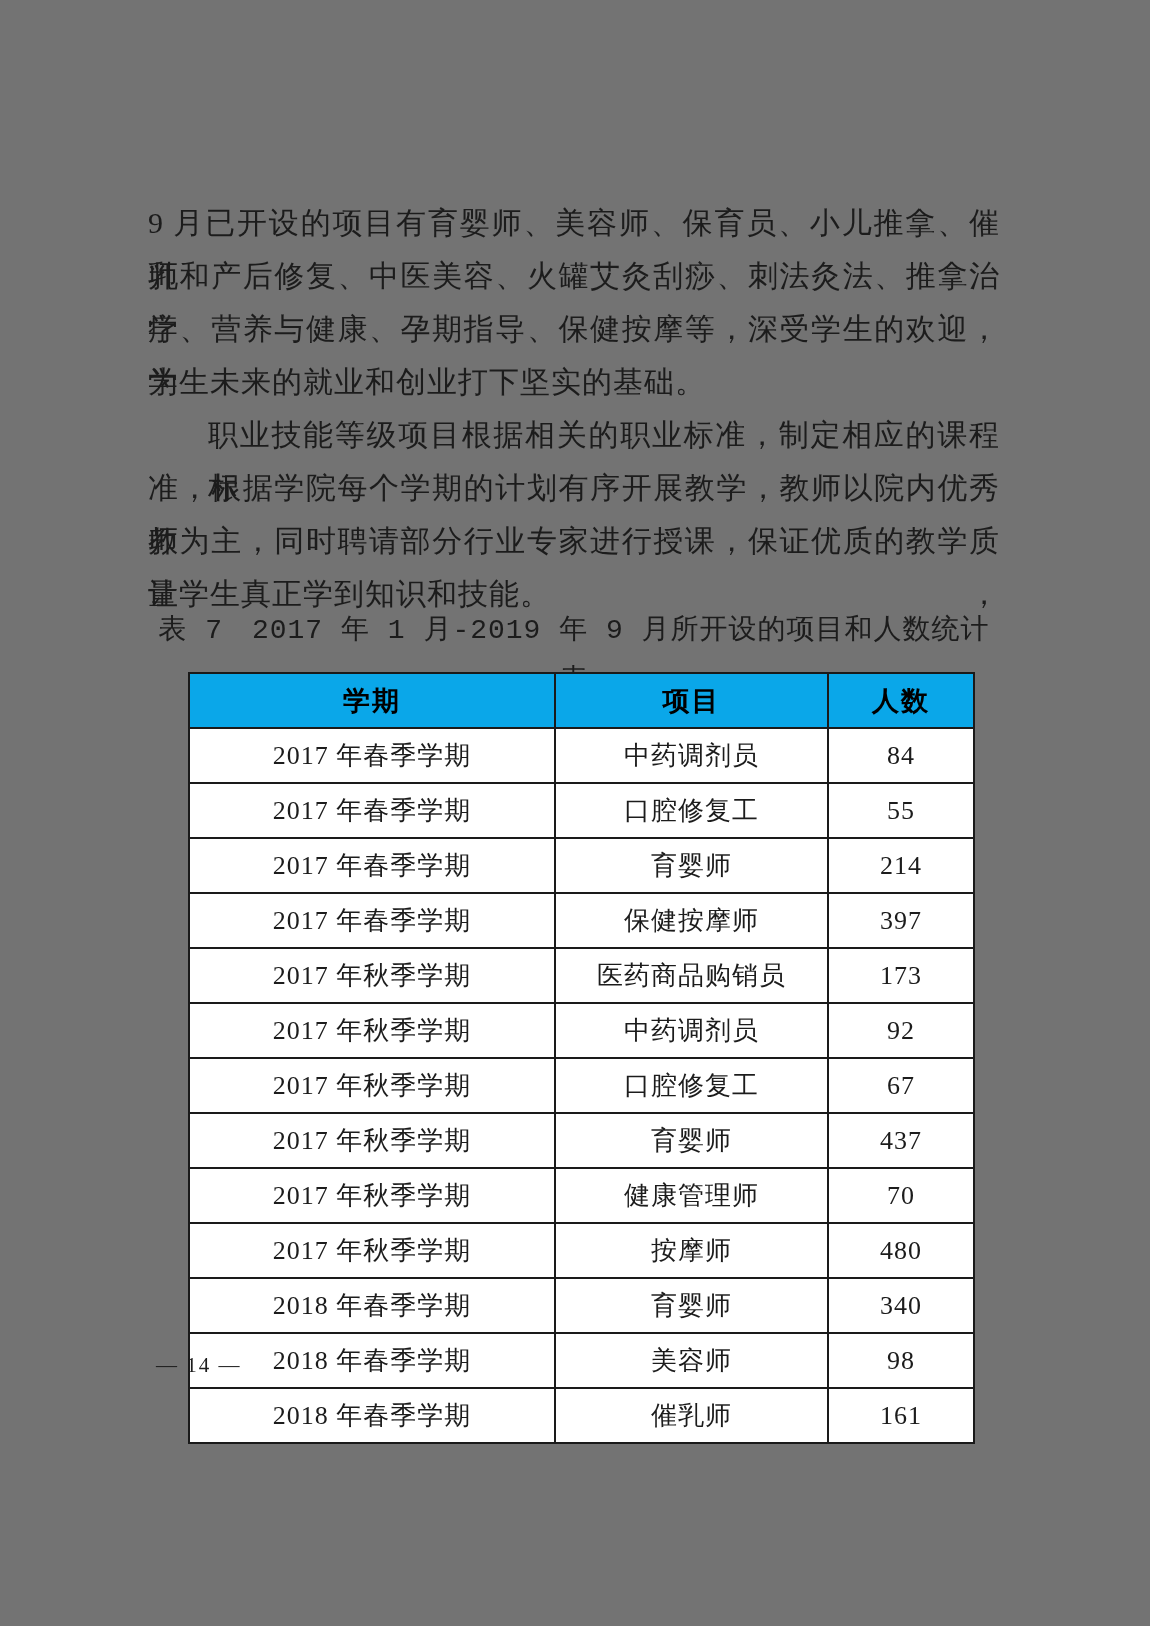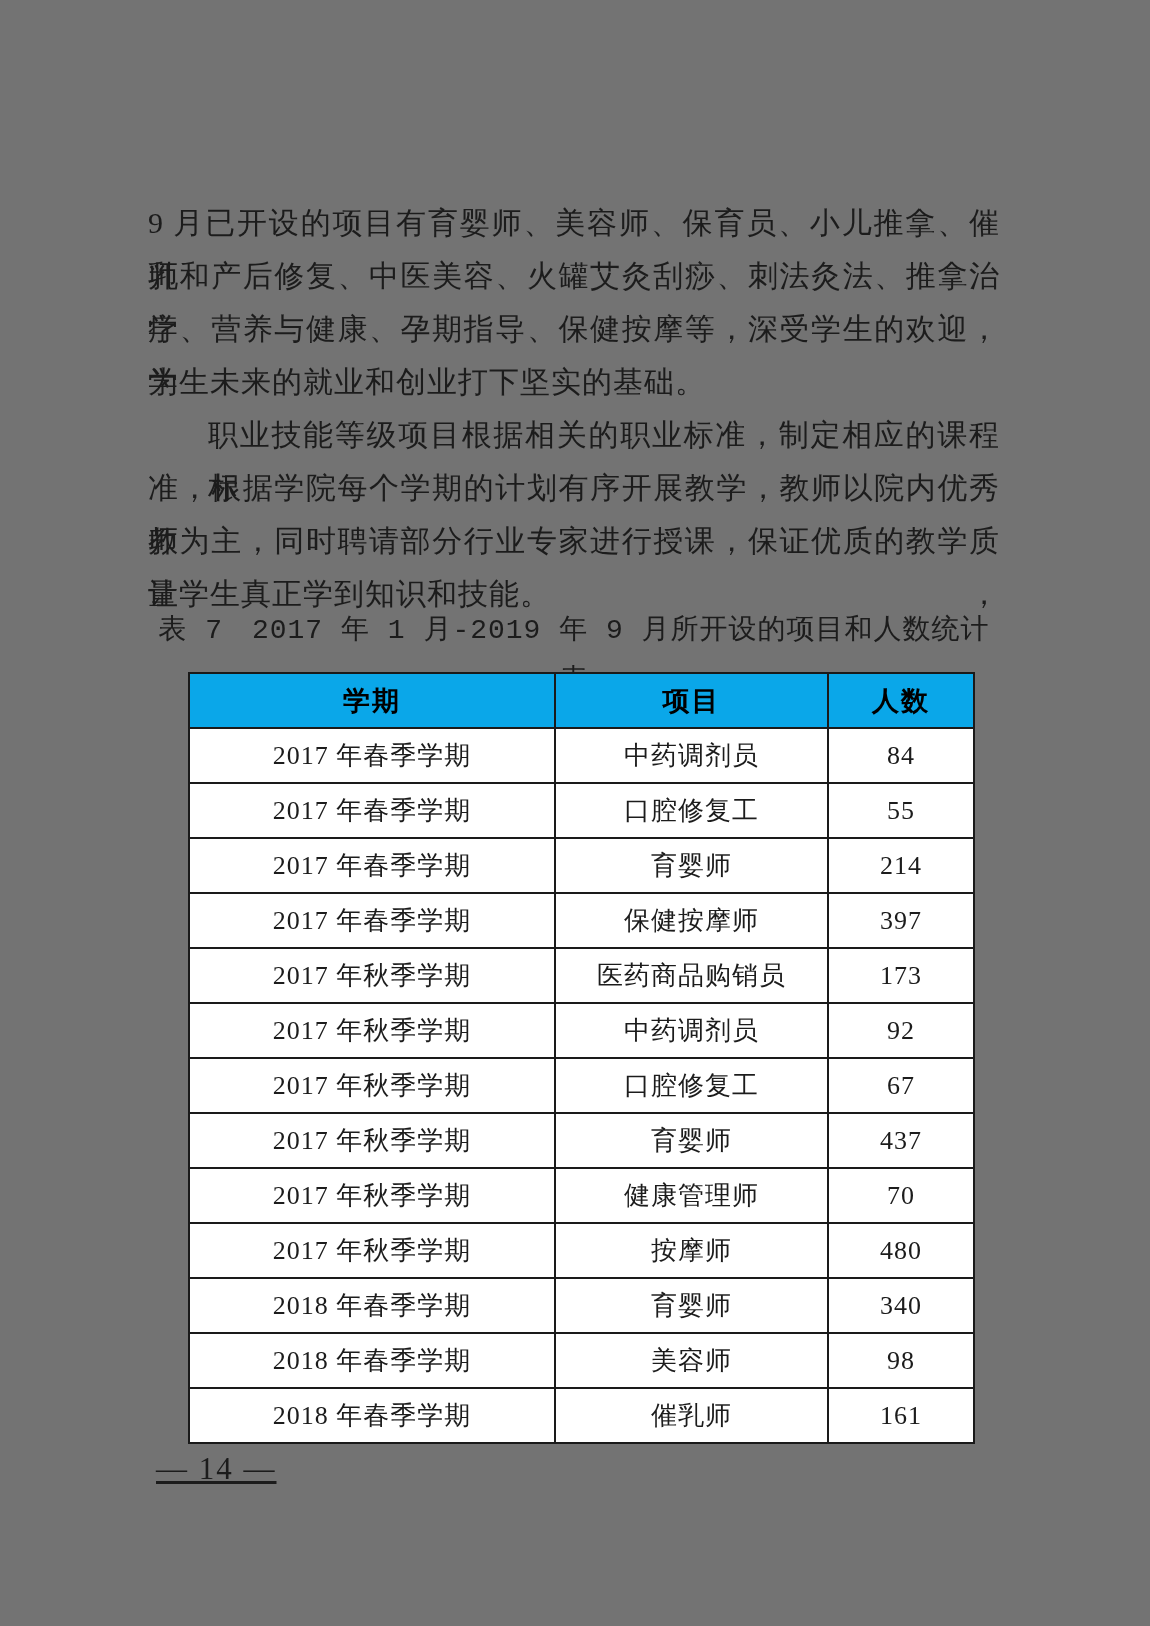--- a/index.html
+++ b/index.html
@@ -69,26 +69,25 @@
     height: 51px;
     border: 2px solid #1a1a1a;
     text-align: center;
     vertical-align: middle;
     color: #1c1c1c;
     letter-spacing: 1px;
     background: #ffffff;
   }
   .page-footer {
     position: absolute;
-    left: 156px; top: 1452px;
-    font-size: 31px;
+    left: 156px; top: 1348px;
+    font-size: 21px;
     line-height: 34px;
     color: #1c1c1c;
     letter-spacing: 2px;
-    text-decoration: underline;
   }
 </style>
 </head>
 <body>
 
 <div class="page">
 
   <div class="body-text">
 
   <div class="body-line">9 月已开设的项目有育婴师、美容师、保育员、小儿推拿、催乳</div>

